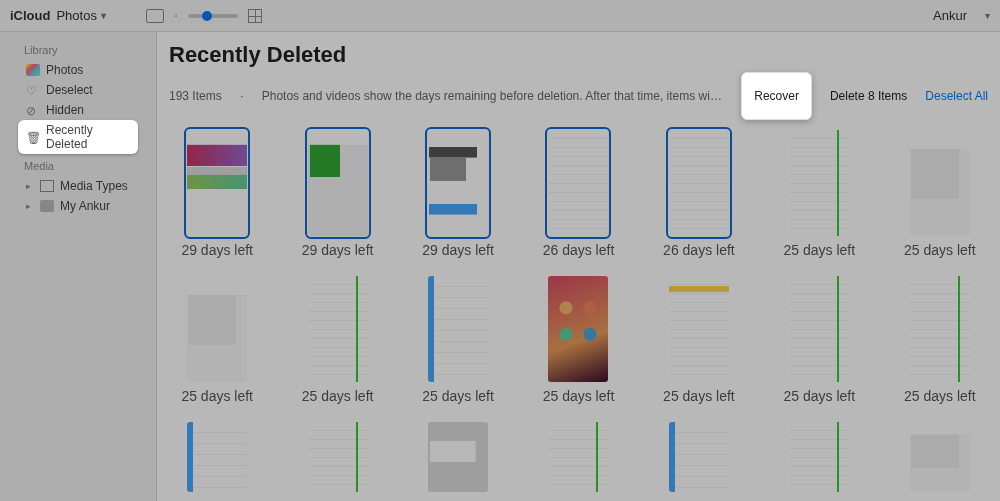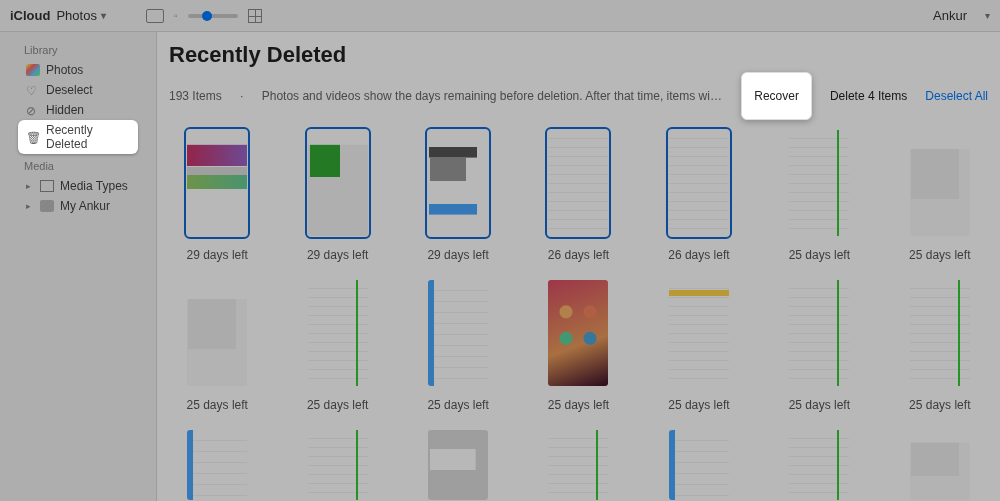--- a/index.html
+++ b/index.html
@@ -111,21 +111,21 @@
   .cell { display:flex; flex-direction:column; align-items:center; }
   .thumb {
     width: 60px; height: 106px;
     background:#eaeaea;
     border-radius:3px;
     position:relative;
     overflow:hidden;
   }
   .row3 .thumb { height: 70px; }
   .thumb.selected { outline:2px solid #1169d1; outline-offset:1px; }
-  .caption { font-size:12px; color:#555; margin-top:12px; text-align:center; white-space:nowrap; }
+  .caption { font-size:14px; color:#555; margin-top:6px; text-align:center; white-space:nowrap; }
 
   
   .tex-a { background:
     linear-gradient(#fff,#fff) 0 0/100% 14% no-repeat,
     linear-gradient(90deg,#c36,#96c) 0 14%/100% 24% no-repeat,
     linear-gradient(#ddd,#ddd) 0 38%/100% 8% no-repeat,
     linear-gradient(90deg,#9c6,#6c9) 0 46%/100% 18% no-repeat,
     linear-gradient(#fff,#fff) 0 64%/100% 36% no-repeat;
   }
   .tex-b { background:
@@ -232,21 +232,21 @@
   </div>
 
   <div class="content">
     <div class="page-title">Recently Deleted</div>
 
     <div class="action-row">
       <span>193 Items</span>
       <span>·</span>
       <span class="desc">Photos and videos show the days remaining before deletion. After that time, items will be permanently deleted. This may take up to 40 da...</span>
       <button class="recover-btn">Recover</button>
-      <span class="delete-link">Delete 4 Items</span>
+      <span class="delete-link">Delete 8 Items</span>
       <span class="deselect-link">Deselect All</span>
     </div>
 
     <div class="grid" id="grid">
         <div class="cell ">
           <div class="thumb tex-a selected"></div>
           <div class="caption">29 days left</div>
         </div>
         <div class="cell ">
           <div class="thumb tex-b selected"></div>

